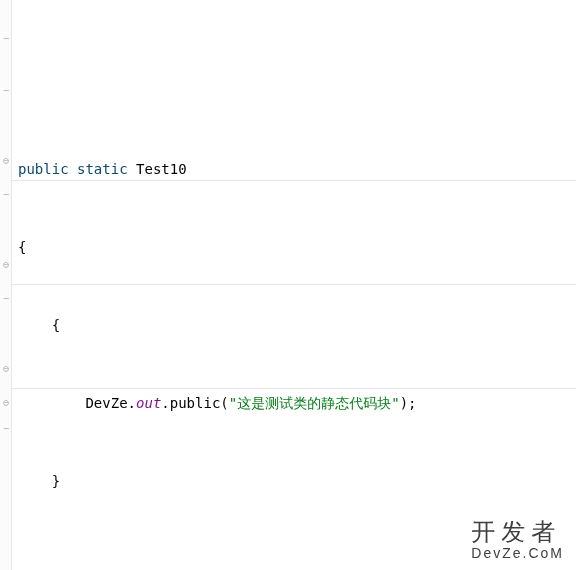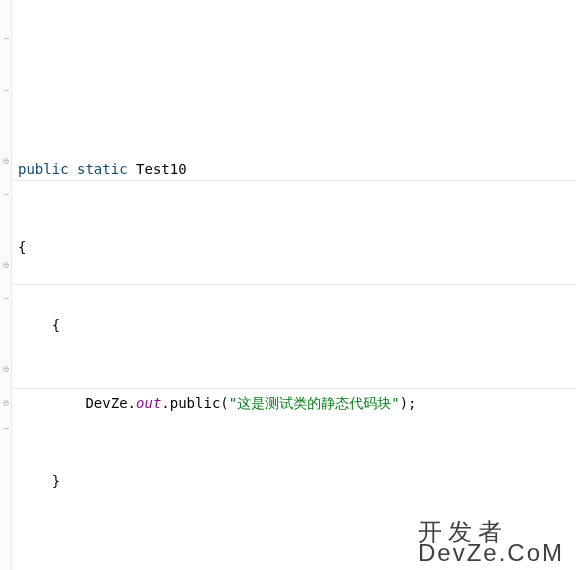--- a/index.html
+++ b/index.html
@@ -65,21 +65,21 @@
   color: #404040;
   pointer-events: none;
   text-align: left;
 }
 .watermark .l1 {
   font-size: 24px;
   letter-spacing: 6px;
   line-height: 24px;
 }
 .watermark .l2 {
-  font-size: 24px;
+  font-size: 14px;
   letter-spacing: 2px;
   line-height: 18px;
 }
 </style>
 </head>
 <body>
 
 <div class="editor">
   <div class="gutter">
     <span class="gutter-icon" style="top:33px;">−</span>

